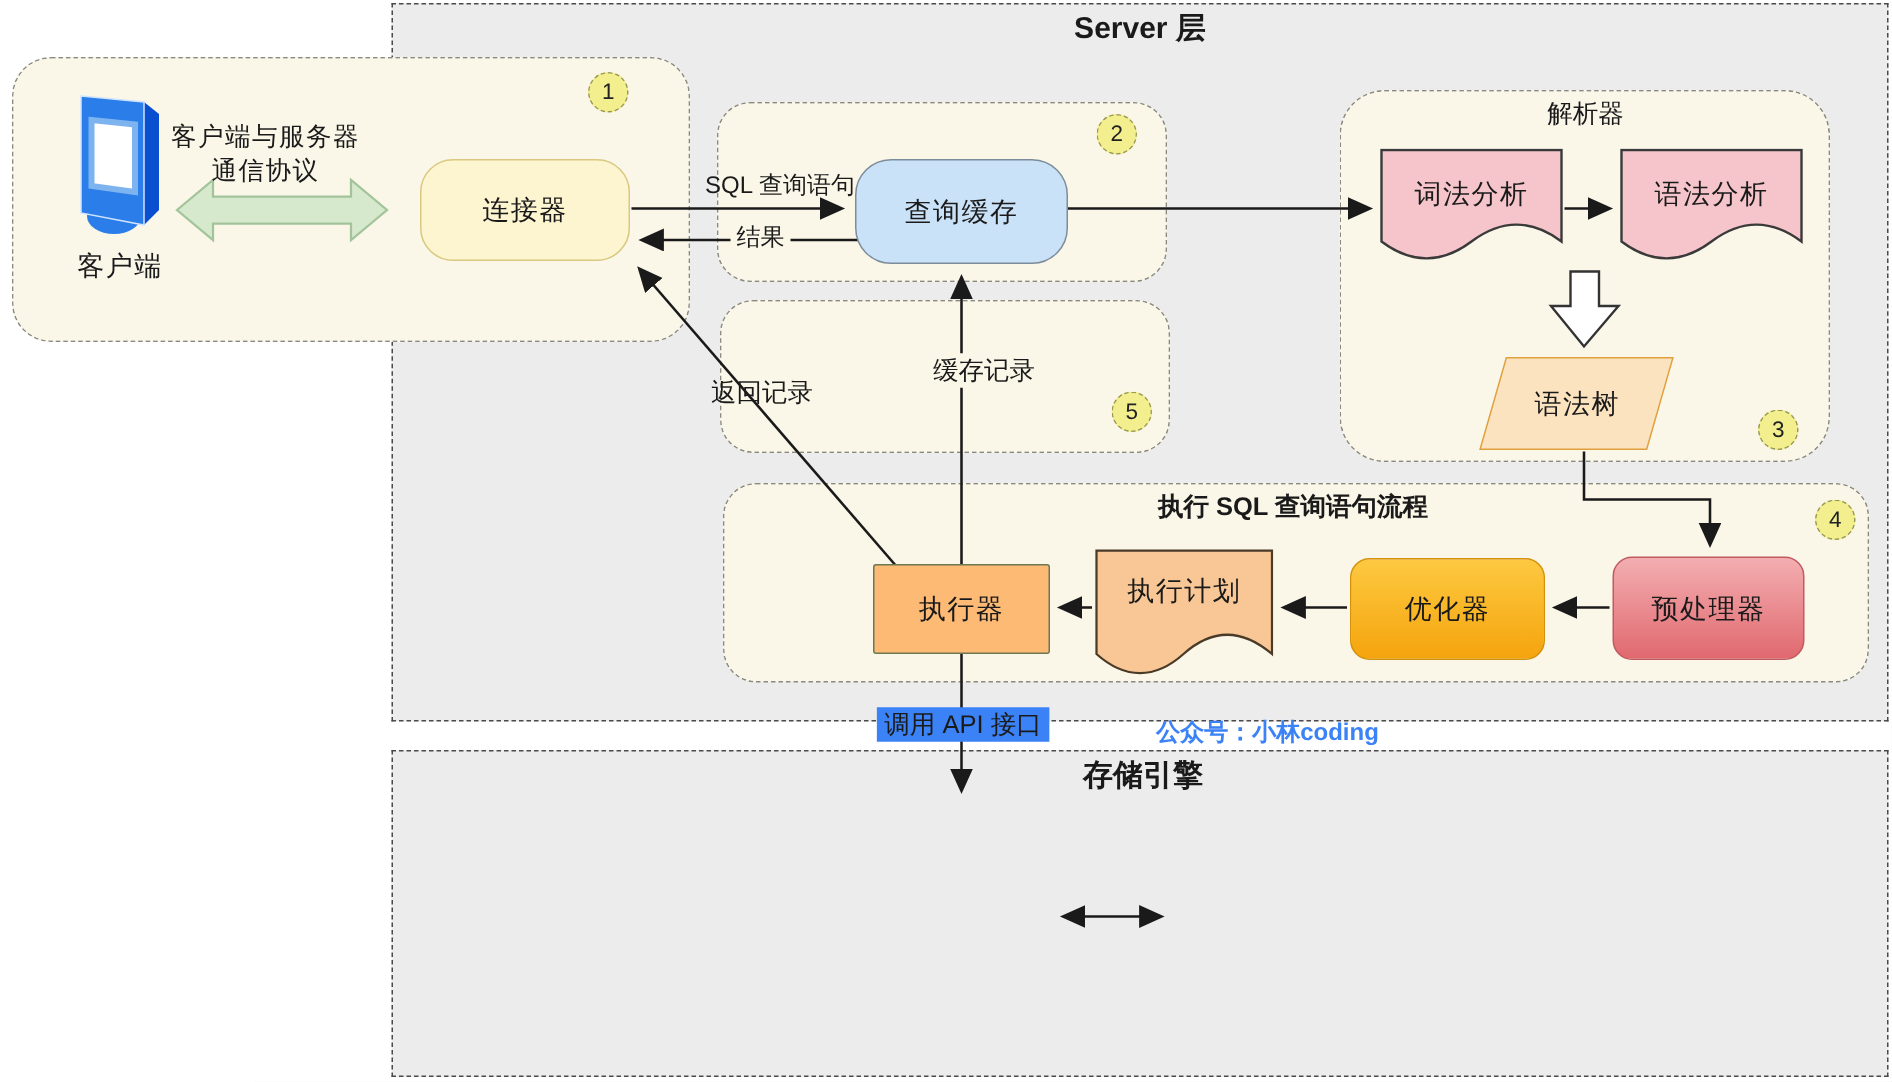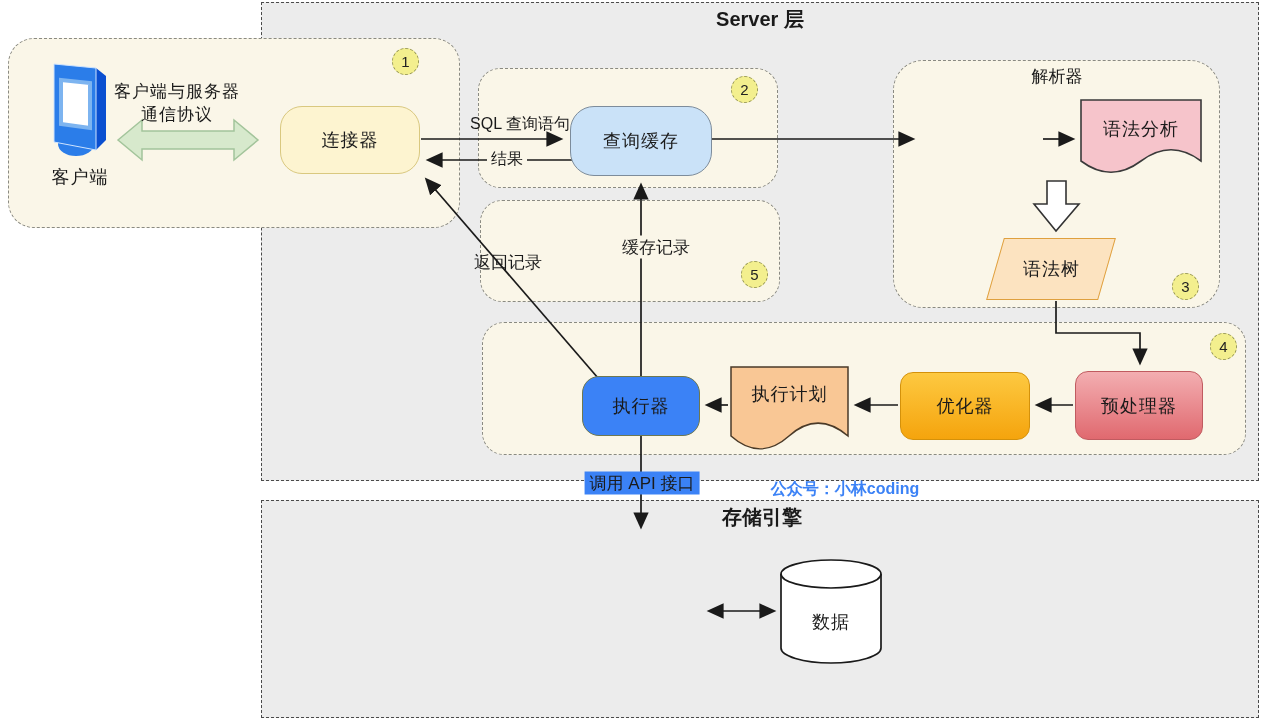--- a/index.html
+++ b/index.html
@@ -88,20 +88,26 @@
   <div class="abs node" style="left:280px;top:106px;width:140px;height:68px;border-radius:22px;
               background:#fdf4d0;border:1.5px solid #d9c87f;">
     <span>连接器</span>
   </div>
 
   <div class="abs node" style="left:570px;top:106px;width:142px;height:70px;border-radius:24px;
               background:#cae2f8;border:1.6px solid #7d8c9b;">
     <span>查询缓存</span>
   </div>
 
+  <div class="doc" style="left:920px;top:99px;width:122px;height:82px;">
+    <svg width="122" height="82" viewBox="0 0 122 82">
+      <path d="M1,1 L121,1 L121,62 C101,47 81,47 61,62 C41,77 21,77 1,62 Z" fill="#f6c4cb" stroke="#3a3a3a" stroke-width="1.6"></path>
+    </svg>
+    <span class="doc-text" style="top:18px;">词法分析</span>
+  </div>
   <div class="doc" style="left:1080px;top:99px;width:122px;height:82px;">
     <svg width="122" height="82" viewBox="0 0 122 82">
       <path d="M1,1 L121,1 L121,62 C101,47 81,47 61,62 C41,77 21,77 1,62 Z" fill="#f6c4cb" stroke="#3a3a3a" stroke-width="1.6"></path>
     </svg>
     <span class="doc-text" style="top:18px;">语法分析</span>
   </div>
 
   <div class="abs node" style="left:995px;top:238px;width:112px;height:62px;
               background:#fce3c0;border:1.5px solid #dfa03e;transform:skewX(-16deg);">
     <span style="transform:skewX(16deg);">语法树</span>
@@ -114,53 +120,47 @@
   <div class="abs node" style="left:900px;top:372px;width:130px;height:68px;border-radius:13px;
               background:linear-gradient(#fdc941,#f5a40d);border:1.5px solid #d4910a;">
     <span>优化器</span>
   </div>
   <div class="doc" style="left:730px;top:366px;width:119px;height:90px;">
     <svg width="119" height="90" viewBox="0 0 119 90">
       <path d="M1,1 L118,1 L118,70 C98,53 78,53 59,70 C40,87 20,87 1,70 Z" fill="#f9c795" stroke="#4a3a28" stroke-width="1.5"></path>
     </svg>
     <span class="doc-text" style="top:16px;">执行计划</span>
   </div>
-  <div class="abs node" style="left:582px;top:376px;width:118px;height:60px;border-radius:17px;
-              background:#3b82f6;border:1.6px solid #6e7850;">
+  <div class="abs node" style="left:582px;top:376px;width:118px;height:60px;border-radius:2px;
+              background:#fdba74;border:1.6px solid #6e7850;">
     <span>执行器</span>
   </div>
 
 
-  <div class="doc" style="left:780px;top:558px;width:102px;height:106px;">
-    <svg width="102" height="106" viewBox="0 0 102 106">
-      <path d="M1,16 L1,90 C1,98 23,105 51,105 C79,105 101,98 101,90 L101,16" fill="#ffffff" stroke="#1a1a1a" stroke-width="1.7"></path>
-      <ellipse cx="51" cy="16" rx="50" ry="14" fill="#ffffff" stroke="#1a1a1a" stroke-width="1.7"></ellipse>
-    </svg>
-    <span class="doc-text" style="top:52px;">数据</span>
-  </div>
 
   <div class="abs badge" style="left:392px;top:48px;">
       <span>1</span>
     </div>
   <div class="abs badge" style="left:731px;top:76px;">
       <span>2</span>
     </div>
   <div class="abs badge" style="left:1172px;top:273px;">
       <span>3</span>
     </div>
   <div class="abs badge" style="left:1210px;top:333px;">
       <span>4</span>
     </div>
   <div class="abs badge" style="left:741px;top:261px;">
       <span>5</span>
     </div>
 
   <div class="abs lbl title" style="left:760px;top:19px;">Server 层</div>
   <div class="abs lbl title" style="left:762px;top:517px;">存储引擎</div>
   <div class="abs lbl" style="left:1057px;top:76px;font-size:17px;">解析器</div>
+  <div class="abs lbl" style="left:862px;top:338px;font-size:17px;font-weight:bold;">执行 SQL 查询语句流程</div>
 
   <div class="abs lbl" style="left:80px;top:177px;font-size:18px;letter-spacing:1px;">客户端</div>
   <div class="abs lbl" style="left:177px;top:91px;font-size:17px;font-weight:500;letter-spacing:1px;">客户端与服务器</div>
   <div class="abs lbl" style="left:177px;top:114px;font-size:17px;font-weight:500;letter-spacing:1px;">通信协议</div>
 
   <div class="abs lbl" style="left:520px;top:124px;font-size:16px;">SQL 查询语句</div>
   <div class="abs lbl" style="left:507px;top:159px;font-size:16px;background:#faf6e8;padding:0 4px;">结果</div>
   <div class="abs lbl" style="left:508px;top:262px;font-size:17px;">返回记录</div>
   <div class="abs lbl" style="left:656px;top:247px;font-size:17px;background:#faf6e8;padding:0 5px;">缓存记录</div>
   <div class="abs lbl" style="left:642px;top:483px;font-size:17px;background:#3b82f6;padding:0 5px;">调用 API 接口</div>

